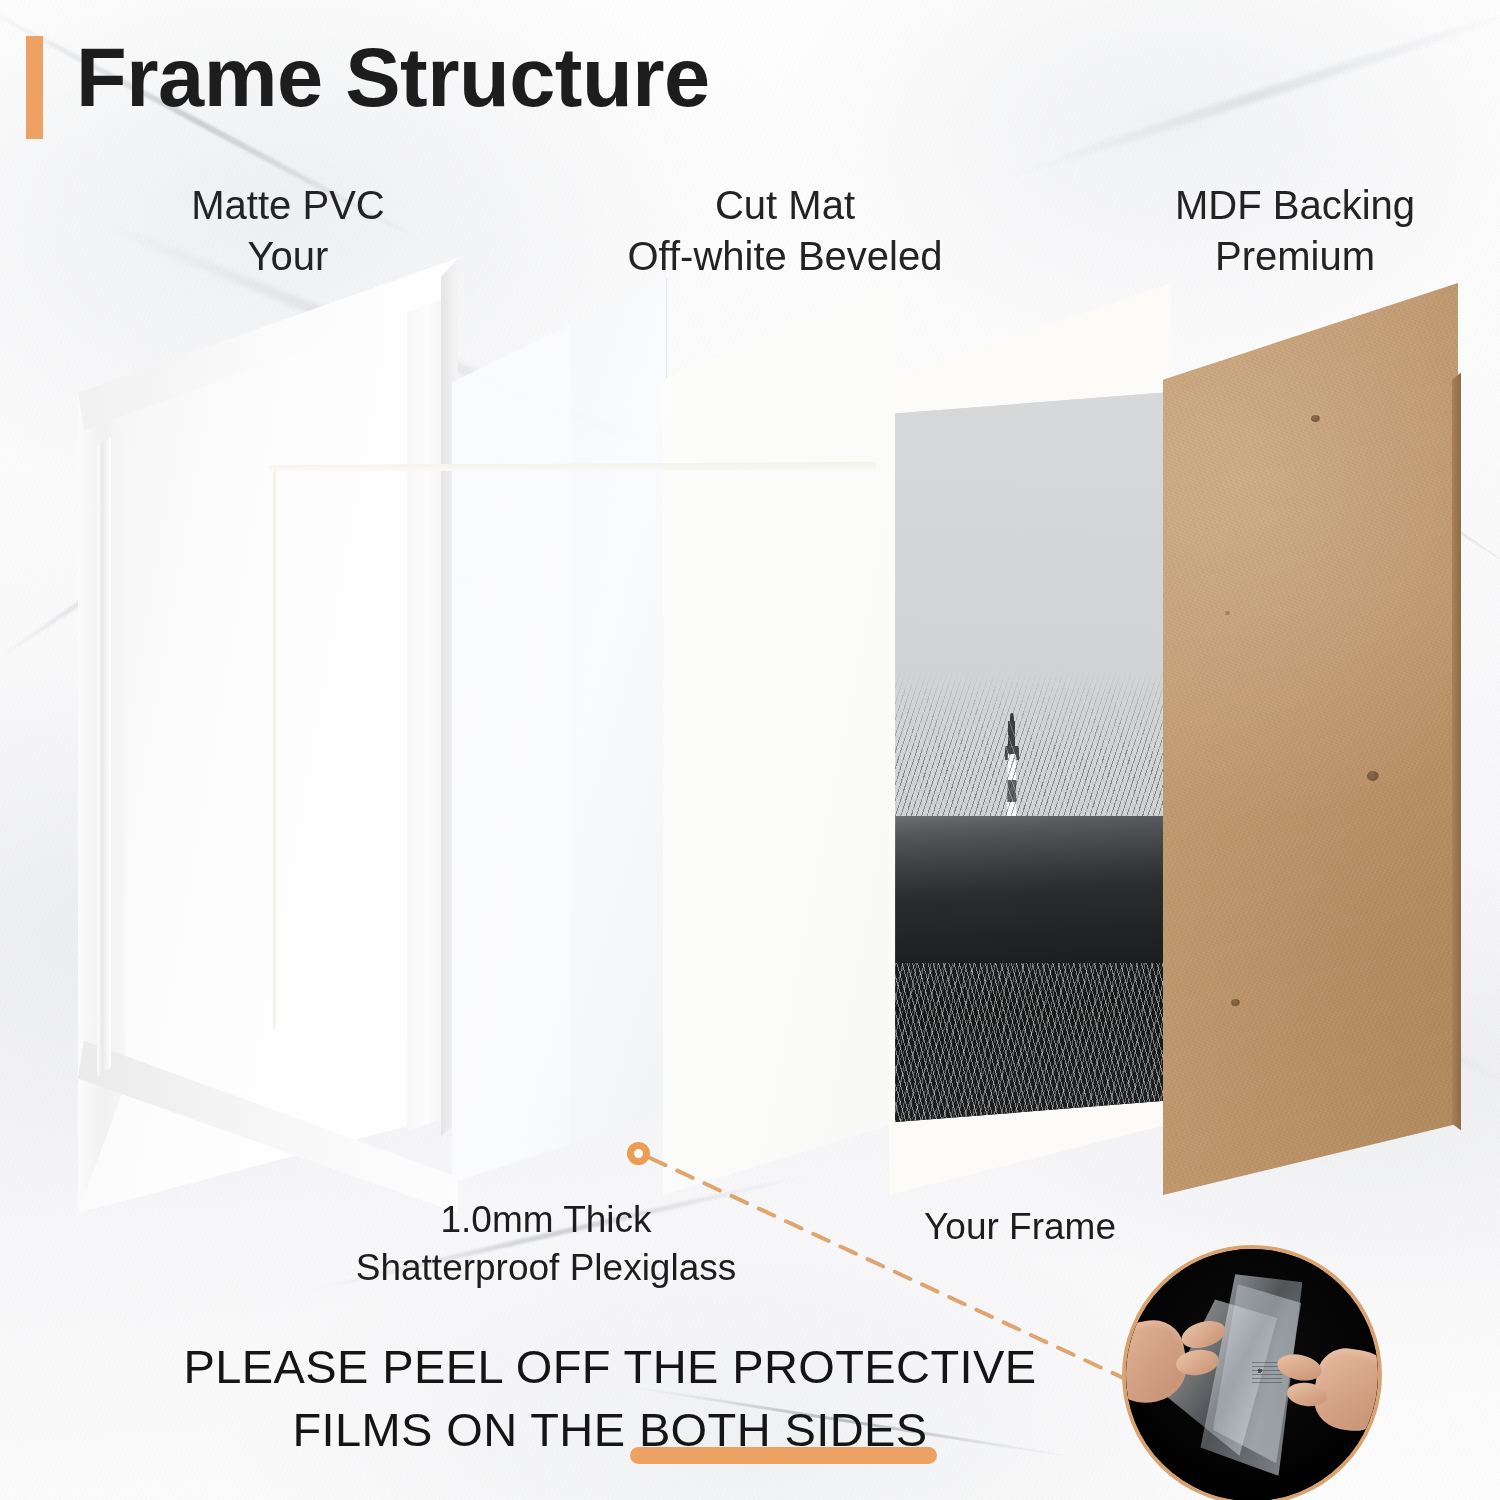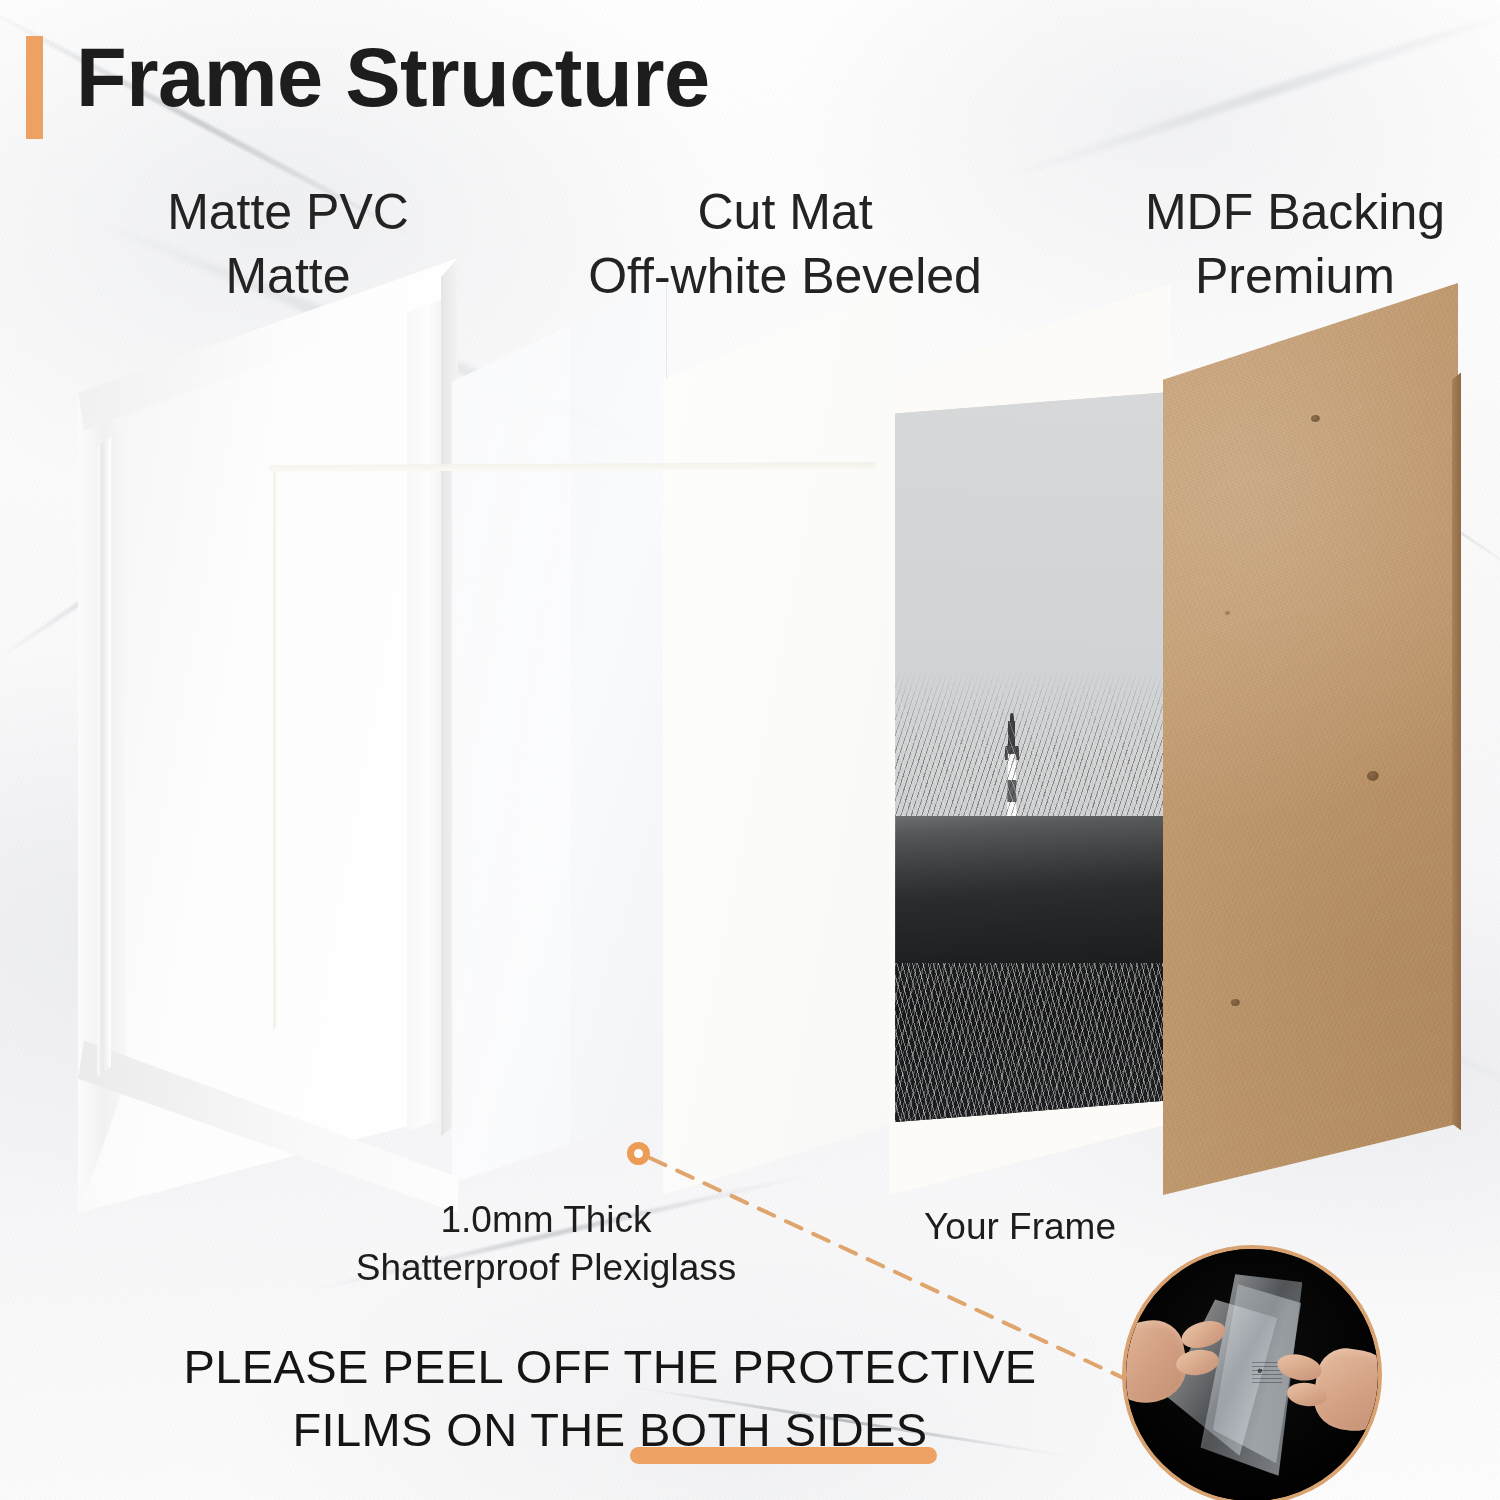--- a/index.html
+++ b/index.html
@@ -53,21 +53,21 @@
   #page-title{
     position:absolute; left:76px; top:34px;
     font-size:83px; font-weight:700; letter-spacing:-.5px;
     color:#1d1d1d; line-height:1.06;
     white-space:nowrap;
   }
 
   
   .top-label{
     position:absolute;
-    font-size:50px; font-weight:400;
+    font-size:40px; font-weight:400;
     color:#232323; line-height:1.28;
     text-align:center;
   }
   #label-frame   { left:118px;  top:180px; width:340px; }
   #label-mat     { left:565px;  top:180px; width:440px; }
   #label-backing { left:1105px; top:180px; width:380px; }
 
   
   .bottom-label{
     position:absolute;
@@ -416,21 +416,21 @@
       <div class="speck" style="left:50%;  top:14.5%; width:9px;  height:7px;"></div>
       <div class="speck" style="left:69%;  top:53.5%; width:12px; height:10px;"></div>
       <div class="speck" style="left:23%;  top:78.5%; width:9px;  height:7px;"></div>
       <div class="speck" style="left:21%;  top:36.0%; width:5px;  height:4px; opacity:.45;"></div>
       <div class="edge"></div>
     </div>
   </div>
 
   <div class="top-label" id="label-frame">
     <div>Matte PVC</div>
-    <div>Matte</div>
+    <div>Your</div>
   </div>
   <div class="top-label" id="label-mat">
     <div>Cut Mat</div>
     <div>Off-white Beveled</div>
   </div>
   <div class="top-label" id="label-backing">
     <div>MDF Backing</div>
     <div>Premium</div>
   </div>
 

